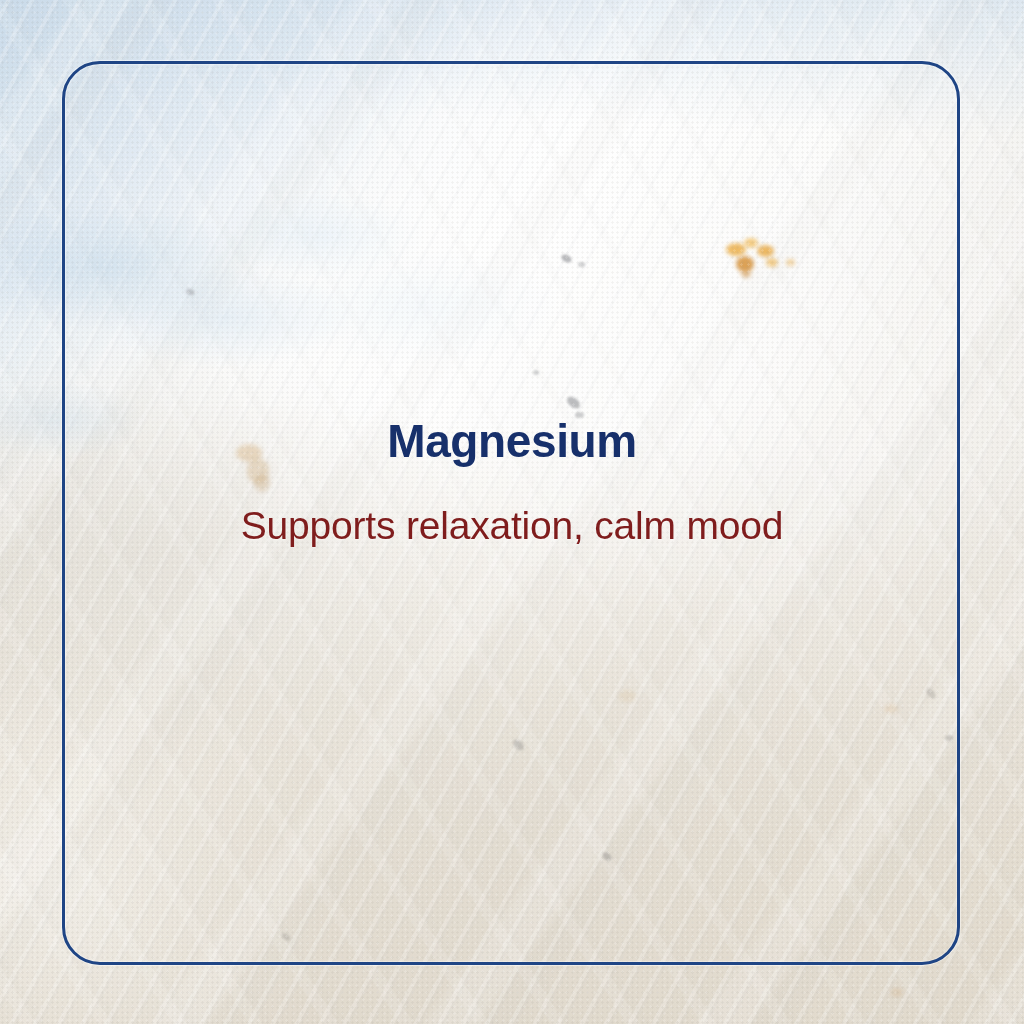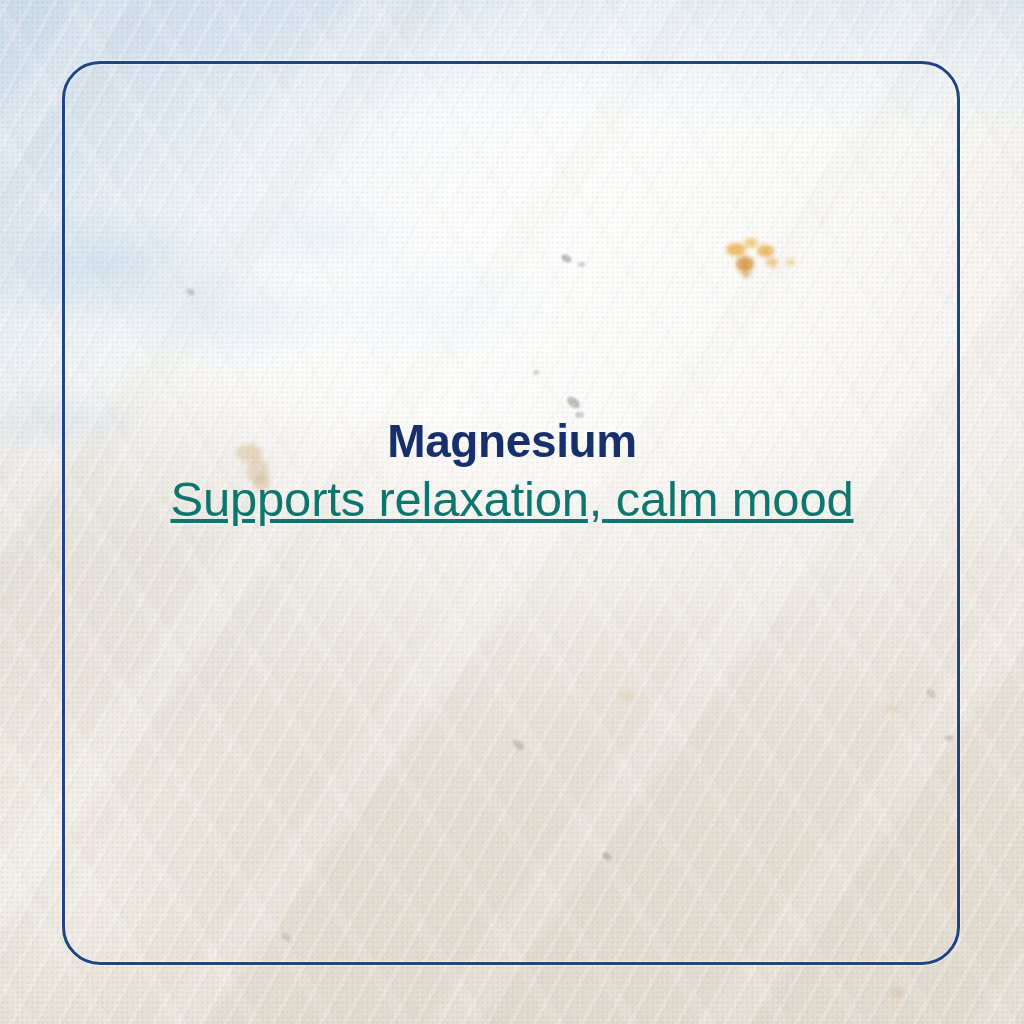--- a/index.html
+++ b/index.html
@@ -212,32 +212,31 @@
     text-align: center;
     pointer-events: none;
   }
 
   #title {
     font-size: 46px;
     font-weight: bold;
     color: #17306b;
     letter-spacing: -0.4px;
     line-height: 1.0;
-    margin: 0 0 10px 0;
+    margin: 0 0 36px 0;
     text-shadow: 0 1px 2px rgba(255,255,255,0.55);
   }
 
   .subtitle-line {
-    font-size: 49px;
+    font-size: 39px;
     font-weight: normal;
-    color: #0f766e;
+    color: #7f1d1d;
     letter-spacing: -0.2px;
     line-height: 51px;
     text-shadow: 0 1px 2px rgba(255,255,255,0.5);
-    text-decoration: underline;
   }
 </style>
 </head>
 <body>
 
 <div id="card">
 
   <div id="bg-base" class="bg-layer"></div>
   <div id="bg-plane-cool" class="bg-layer"></div>
   <div id="bg-wedge-white" class="bg-layer"></div>

